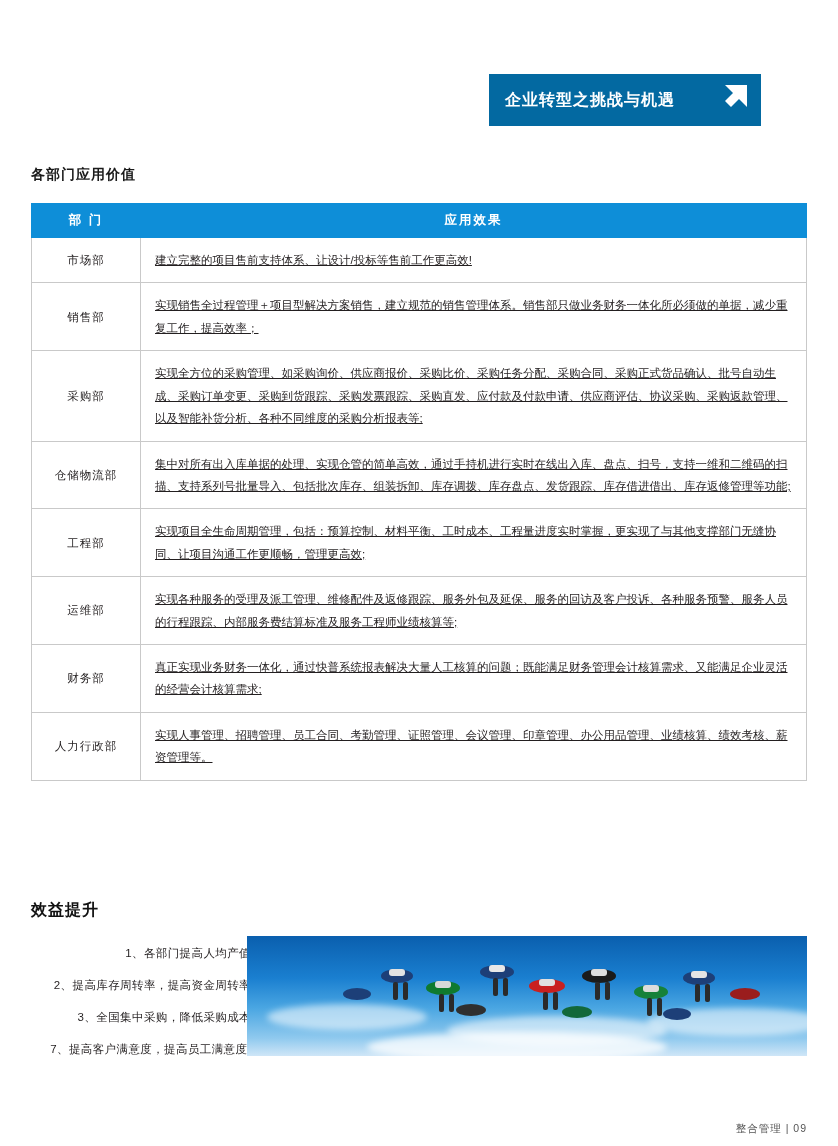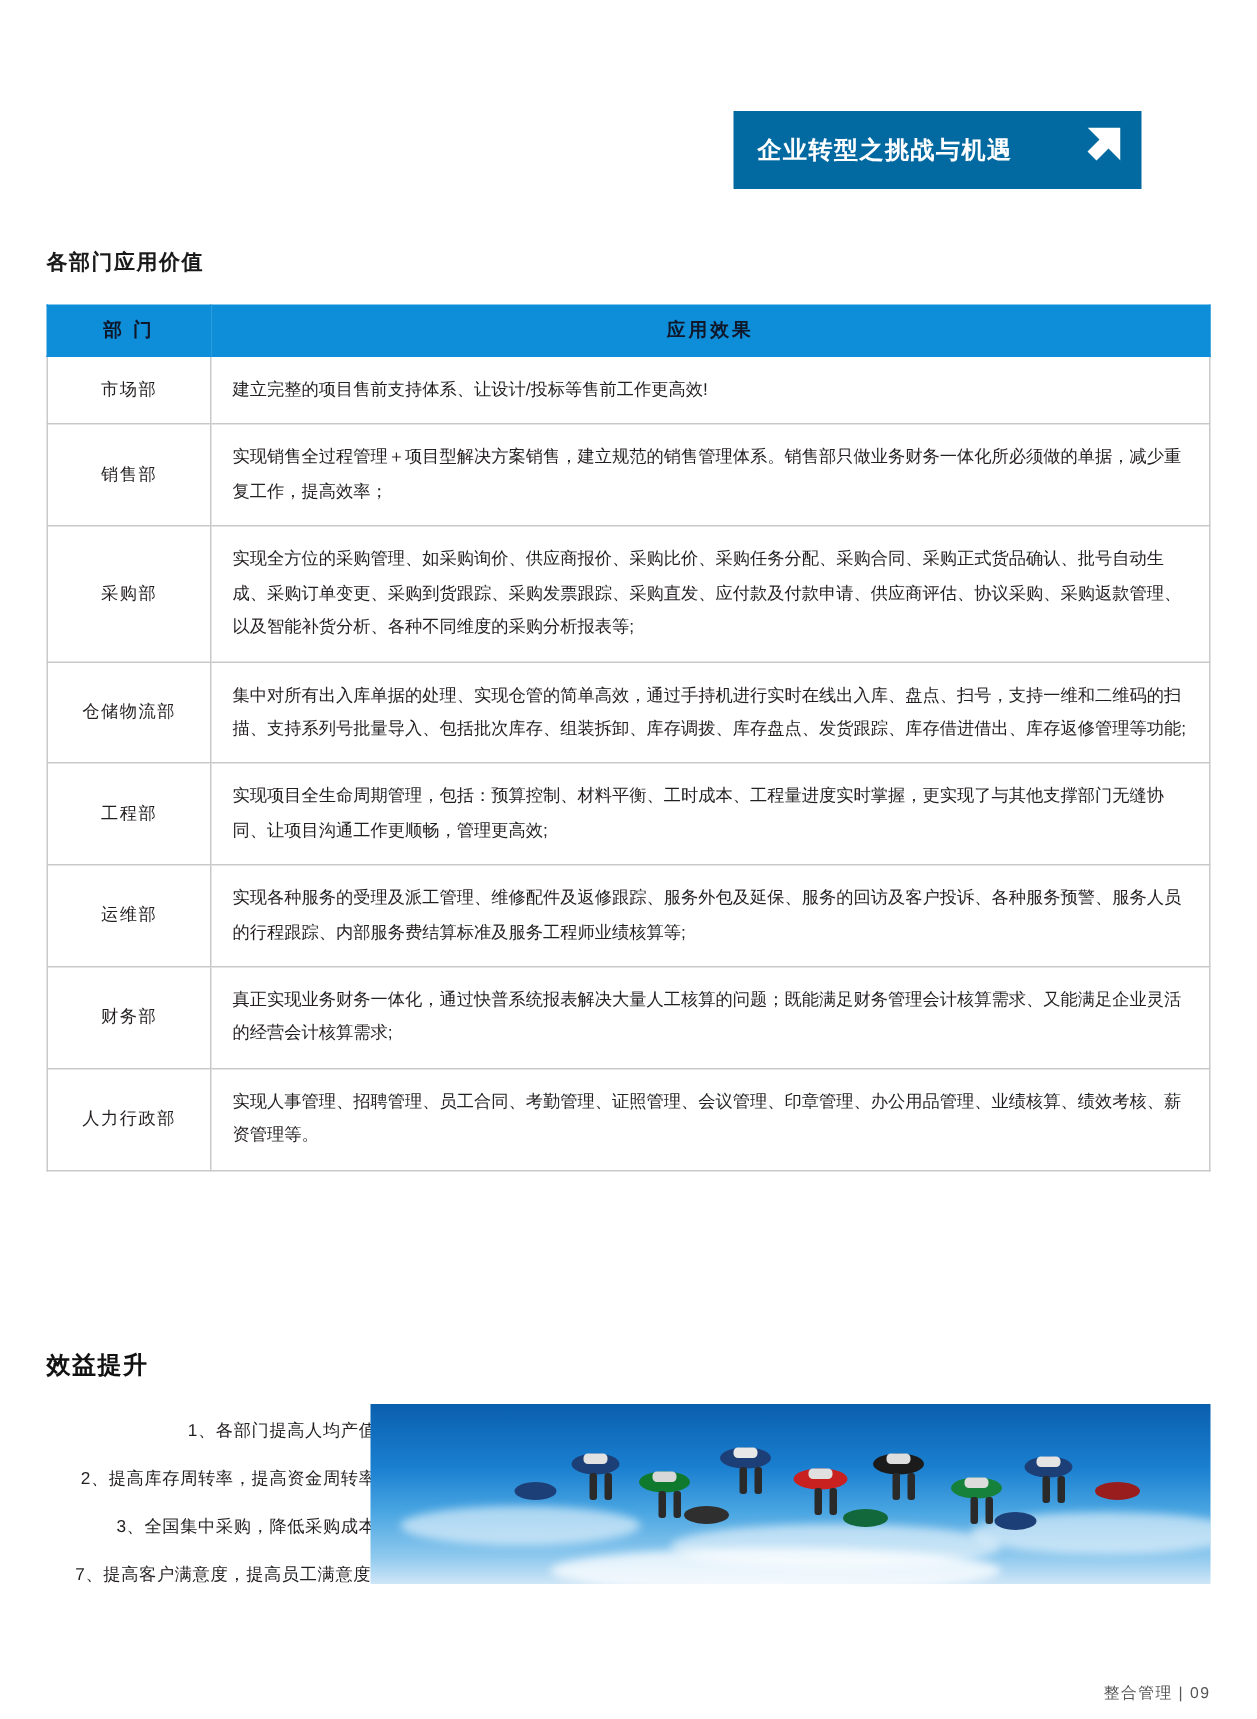--- a/index.html
+++ b/index.html
@@ -64,21 +64,21 @@
   .value-table {
     position: absolute;
     left: 31px;
     top: 203px;
     width: 776px;
     border-collapse: collapse;
     table-layout: fixed;
   }
   .value-table th {
     background: #0e8ed8;
-    color: #0f172a;
+    color: #ffffff;
     font-size: 12.5px;
     font-weight: bold;
     letter-spacing: 2px;
     padding: 8px 0;
     border: 1px solid #0e8ed8;
     text-align: center;
   }
   .value-table th.col-dept { width: 108px; }
   .value-table td {
     border: 1px solid #c9c9c9;
@@ -88,20 +88,21 @@
     vertical-align: middle;
   }
   .value-table td.dept {
     text-align: center;
     letter-spacing: 1px;
     padding: 10px 2px;
   }
   .value-table td.effect {
     padding: 11px 14px 11px 14px;
     text-align: left;
+    text-decoration: underline;
   }
 
   
   .benefit-list {
     position: absolute;
     left: 31px;
     top: 946px;
     width: 220px;
     list-style: none;
     margin: 0;

